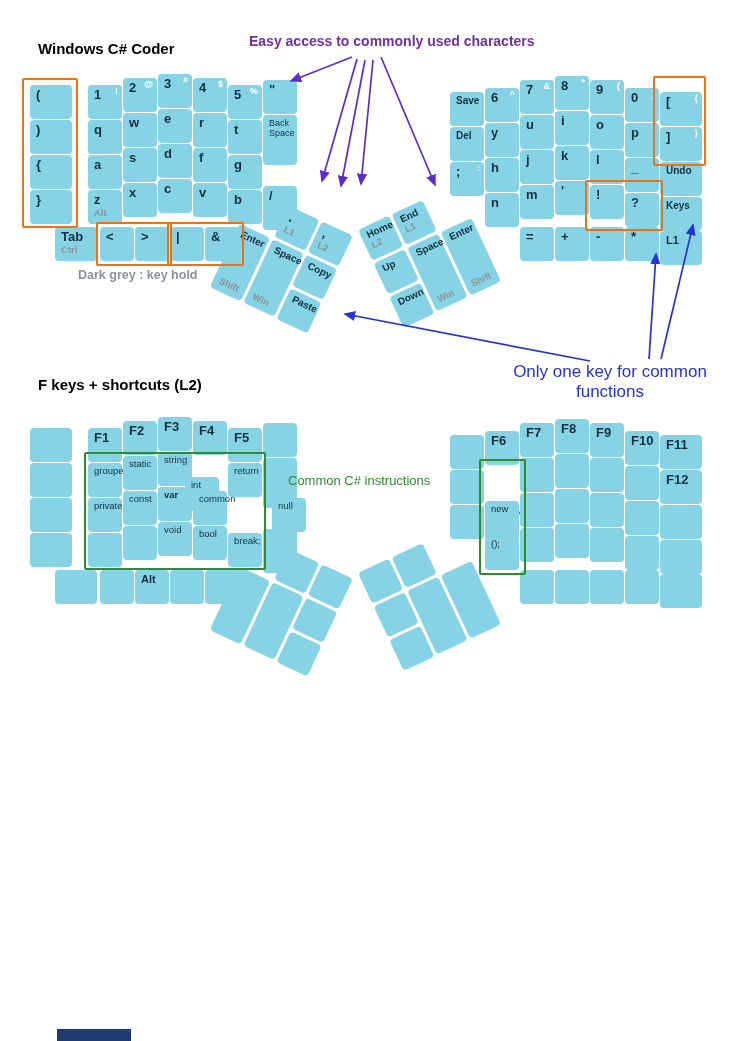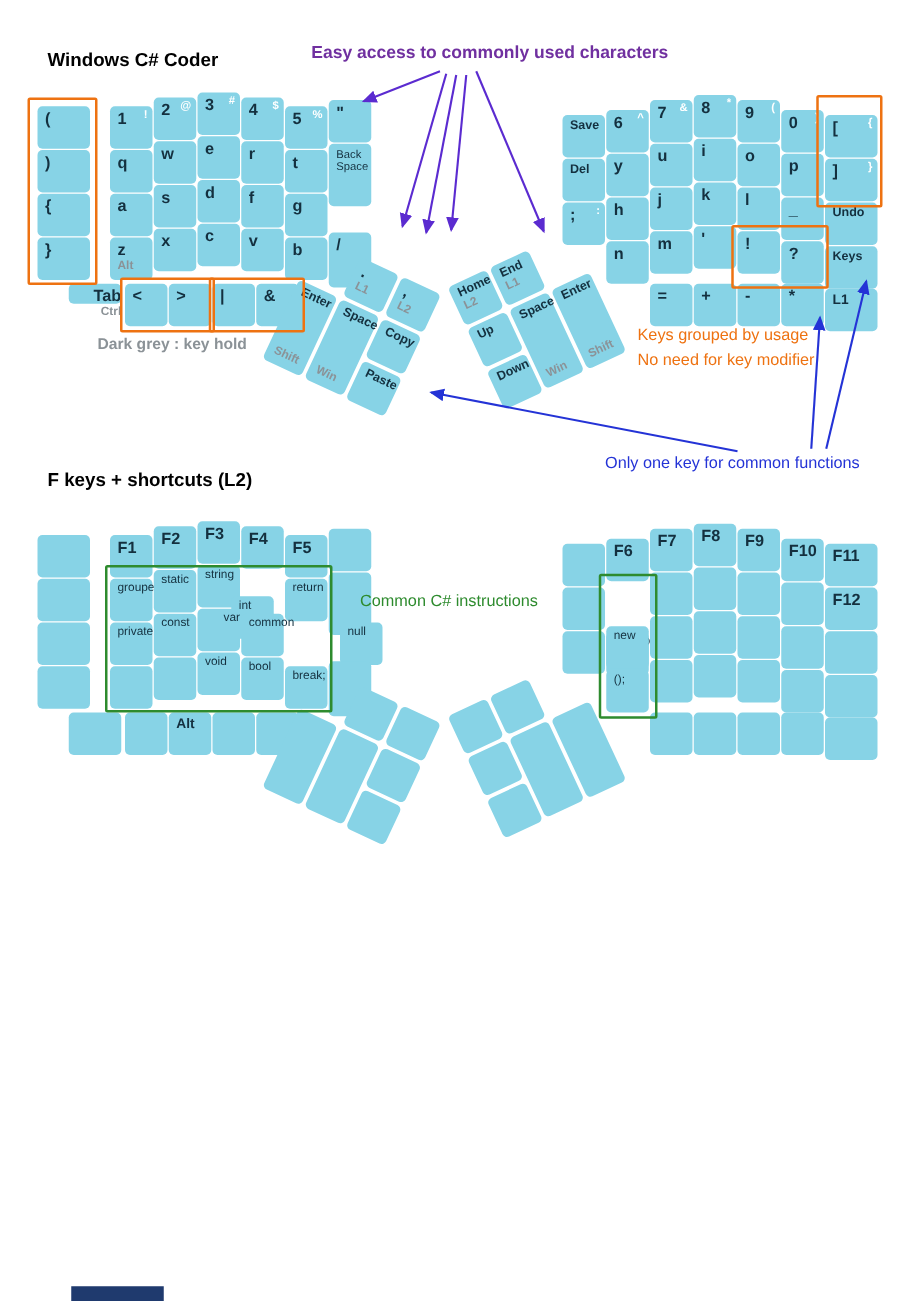--- a/index.html
+++ b/index.html
@@ -4,21 +4,21 @@
 <style>
   html,body{margin:0;padding:0;background:#fff;}
   .page{position:relative;width:736px;height:1041px;background:#fff;overflow:hidden;
         font-family:"Liberation Sans", sans-serif;}
   .abs{position:absolute;}
   .t-main{left:38px;top:40px;font-size:15px;font-weight:bold;color:#000;z-index:6;}
   .t-sec{left:38px;top:376px;font-size:15px;font-weight:bold;color:#000;z-index:6;}
   .n-purple{left:249px;top:33px;font-size:14px;font-weight:bold;color:var(--purple);z-index:6;}
   .n-grey{left:38px;top:268px;font-size:12.5px;font-weight:bold;color:var(--hold);z-index:6;margin-left:40px;}
   .n-orange{left:510px;top:258px;font-size:13px;color:var(--orange);line-height:20px;z-index:6;}
-  .n-blue{left:484px;top:362px;font-size:13px;color:var(--blue);z-index:6;text-align:center;}
+  .n-blue{left:484px;top:362px;font-size:17px;color:var(--blue);z-index:6;text-align:center;}
   .n-green{left:288px;top:473px;font-size:13px;color:var(--green);z-index:6;}
   #keyboard{position:absolute;left:0;top:0;z-index:1;}
   .kgroup{position:absolute;width:0;height:0;transform-origin:0 0;}
   .key{position:absolute;background:var(--key);border-radius:4px;color:var(--ktext);
        box-sizing:border-box;padding:3px 0 0 6px;line-height:1.15;}
   .key .main{display:block;font-size:13px;font-weight:bold;}
   .key .sub{display:block;font-size:9.5px;font-weight:bold;color:var(--hold);}
   .key .sup{position:absolute;top:1px;right:4px;font-size:9px;font-weight:bold;color:#fff;}
   .key.tall{display:flex;flex-direction:column;justify-content:space-between;padding-bottom:4px;}
   #boxes{position:absolute;left:0;top:0;z-index:4;}
@@ -30,24 +30,20 @@
 <body>
 
 <div class="page" style="--key: #87d3e6; --ktext: #14303f; --hold: #8b9297; --orange: #ee7211; --purple: #7030a0; --blue: #2433d6; --green: #2e8b2e;">
 
   <div class="abs t-main">Windows C# Coder</div>
 
   <div class="abs n-purple">Easy access to commonly used characters</div>
 
   <div class="abs n-grey">Dark grey : key hold</div>
 
-  <div class="abs n-orange">
-    <div>Keys grouped by usage</div>
-    <div>No need for key modifier</div>
-  </div>
 
   <div class="abs n-blue">Only one key for common functions</div>
 
   <div class="abs t-sec">F keys + shortcuts (L2)</div>
 
   <div class="abs n-green">Common C# instructions</div>
 
   <div id="keyboard">
       <div class="kgroup" style="left: 0px; top: 0px;">
         <div class="key" style="left: 30px; top: 85px; width: 42px; height: 34px;">
@@ -130,21 +126,21 @@
         </div>
         <div class="key" style="left: 193px; top: 183px; width: 34px; height: 34px;">
           <span class="main">v</span>
         </div>
         <div class="key" style="left: 228px; top: 190px; width: 34px; height: 34px;">
           <span class="main">b</span>
         </div>
         <div class="key tall" style="left: 263px; top: 186px; width: 34px; height: 44px;">
           <span class="main">/</span>
         </div>
-        <div class="key" style="left: 55px; top: 227px; width: 42px; height: 16px; text-align: right;">
+        <div class="key" style="left: 55px; top: 227px; width: 42px; height: 34px;">
           <span class="main">Tab</span>
           <span class="sub">Ctrl</span>
         </div>
         <div class="key" style="left: 100px; top: 227px; width: 34px; height: 34px;">
           <span class="main">&lt;</span>
         </div>
         <div class="key" style="left: 135px; top: 227px; width: 34px; height: 34px;">
           <span class="main">&gt;</span>
         </div>
         <div class="key" style="left: 170px; top: 227px; width: 34px; height: 34px;">
@@ -345,21 +341,21 @@
           <span class="main" style="font-size: 9.5px; font-weight: normal;">return</span>
         </div>
         <div class="key tall" style="left: 263px; top: 458px; width: 34px; height: 50px;"></div>
         <div class="key" style="left: 88px; top: 498px; width: 34px; height: 34px;">
           <span class="main" style="font-size: 9.5px; font-weight: normal;">private</span>
         </div>
         <div class="key" style="left: 123px; top: 491px; width: 34px; height: 34px;">
           <span class="main" style="font-size: 9.5px; font-weight: normal;">const</span>
         </div>
         <div class="key" style="left: 158px; top: 487px; width: 34px; height: 34px;">
-          <span class="main" style="font-size: 9.5px; font-weight: normal; text-align: right;">var</span>
+          <span class="main" style="font-size: 9.5px; font-weight: bold;">var</span>
         </div>
         <div class="key" style="left: 193px; top: 491px; width: 34px; height: 34px;">
           <span class="main" style="font-size: 9.5px; font-weight: normal;">common</span>
         </div>
         <div class="key" style="left: 228px; top: 498px; width: 34px; height: 34px; margin-left: 44px;">
           <span class="main" style="font-size: 9.5px; font-weight: normal;">null</span>
         </div>
         <div class="key" style="left: 88px; top: 533px; width: 34px; height: 34px;"></div>
         <div class="key" style="left: 123px; top: 526px; width: 34px; height: 34px;"></div>
         <div class="key" style="left: 158px; top: 522px; width: 34px; height: 34px;">

